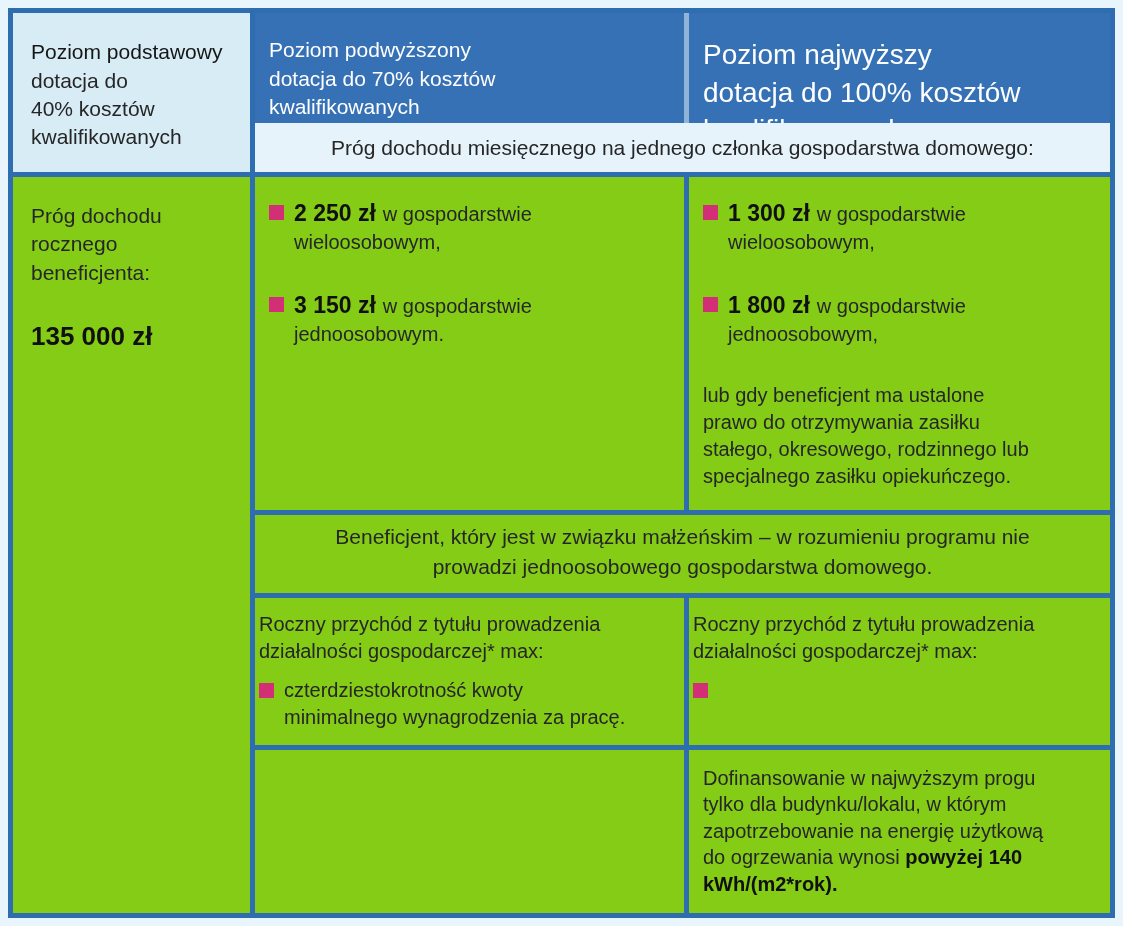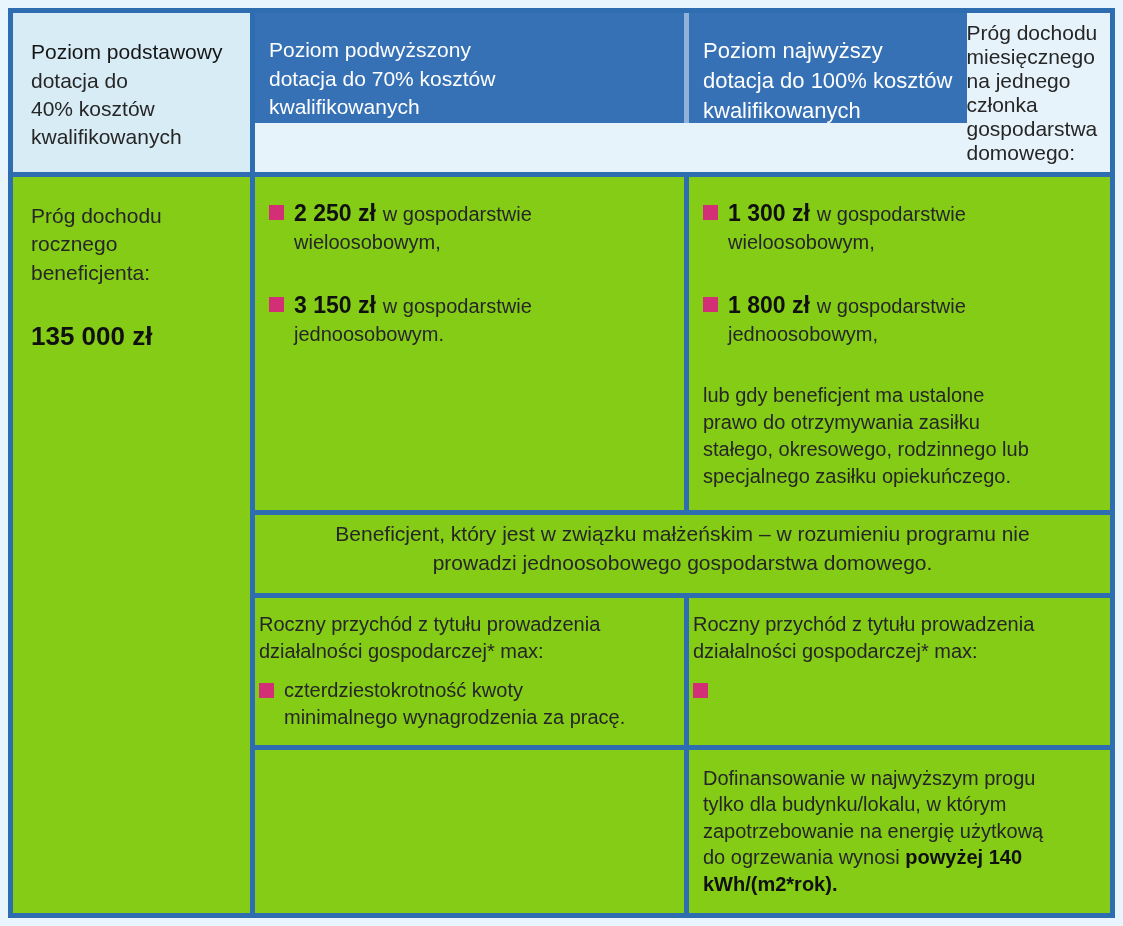--- a/index.html
+++ b/index.html
@@ -32,27 +32,27 @@
     grid-column: 1; grid-row: 1;
     background: #d8ecf5;
     padding: 25px 14px 0 18px;
     font-size: 21px; line-height: 1.33;
   }
   .hdr-title { font-weight: 400; color: #161616; margin-bottom: 1px; }
   .lines { white-space: pre-line; }
 
   .header-right {
     grid-column: 2 / span 2; grid-row: 1;
-    display: flex; 
+    display: flex; flex-direction: column;
     background: #e6f3fb;
   }
   .band { height: 110px; background: #3671b5; display: flex; color: #ffffff; }
   .band-col2 { width: 429px; padding: 23px 14px 0 14px; font-size: 21px; line-height: 1.33; }
   .band-sep { width: 5px; background: #8fb3d9; }
-  .band-col3 { flex: 1; padding: 23px 14px 7px 14px; font-size: 22px; line-height: 1.33; }
+  .band-col3 { flex: 1; padding: 23px 14px 7px 14px; font-size: 28px; line-height: 1.33; }
   .band .hdr-title { color: #ffffff; }
   .subrow {
     flex: 1; background: #e6f3fb;
     display: flex; align-items: center; justify-content: center;
     font-size: 21px;
   }
 
   
   .c1-body {
     grid-column: 1; grid-row: 2 / span 4;
@@ -65,24 +65,24 @@
   .income-cell { padding: 21px 14px 0 14px; font-size: 20px; line-height: 1.35; }
   .bullet-item { display: flex; margin-bottom: 34px; }
   .bullet-sq { width: 15px; height: 15px; background: #d32f77; margin: 7px 10px 0 0; flex: none; }
   .bullet-amount { font-weight: 700; font-size: 23px; color: #101010; padding-right: 7px; }
   .bullet-text { white-space: pre-line; }
   .benefits-note { margin-top: 26px; }
 
   
   .marriage {
     grid-column: 2 / span 2; grid-row: 3;
-    display: flex; align-items: flex-start; justify-content: center;
+    display: flex; align-items: flex-end; justify-content: center;
     text-align: center;
     font-size: 21px; line-height: 1.4;
-    padding: 4px 20px;
+    padding: 12px 20px;
   }
 
   
   .biz-cell { padding: 13px 12px 0 4px; font-size: 20px; line-height: 1.33; }
   .biz-intro { margin-bottom: 13px; }
   .biz-cell .bullet-item { margin-bottom: 0; }
   .biz-cell .bullet-sq { margin-top: 6px; }
 
   
   .empty-cell { grid-column: 2; grid-row: 5; }

